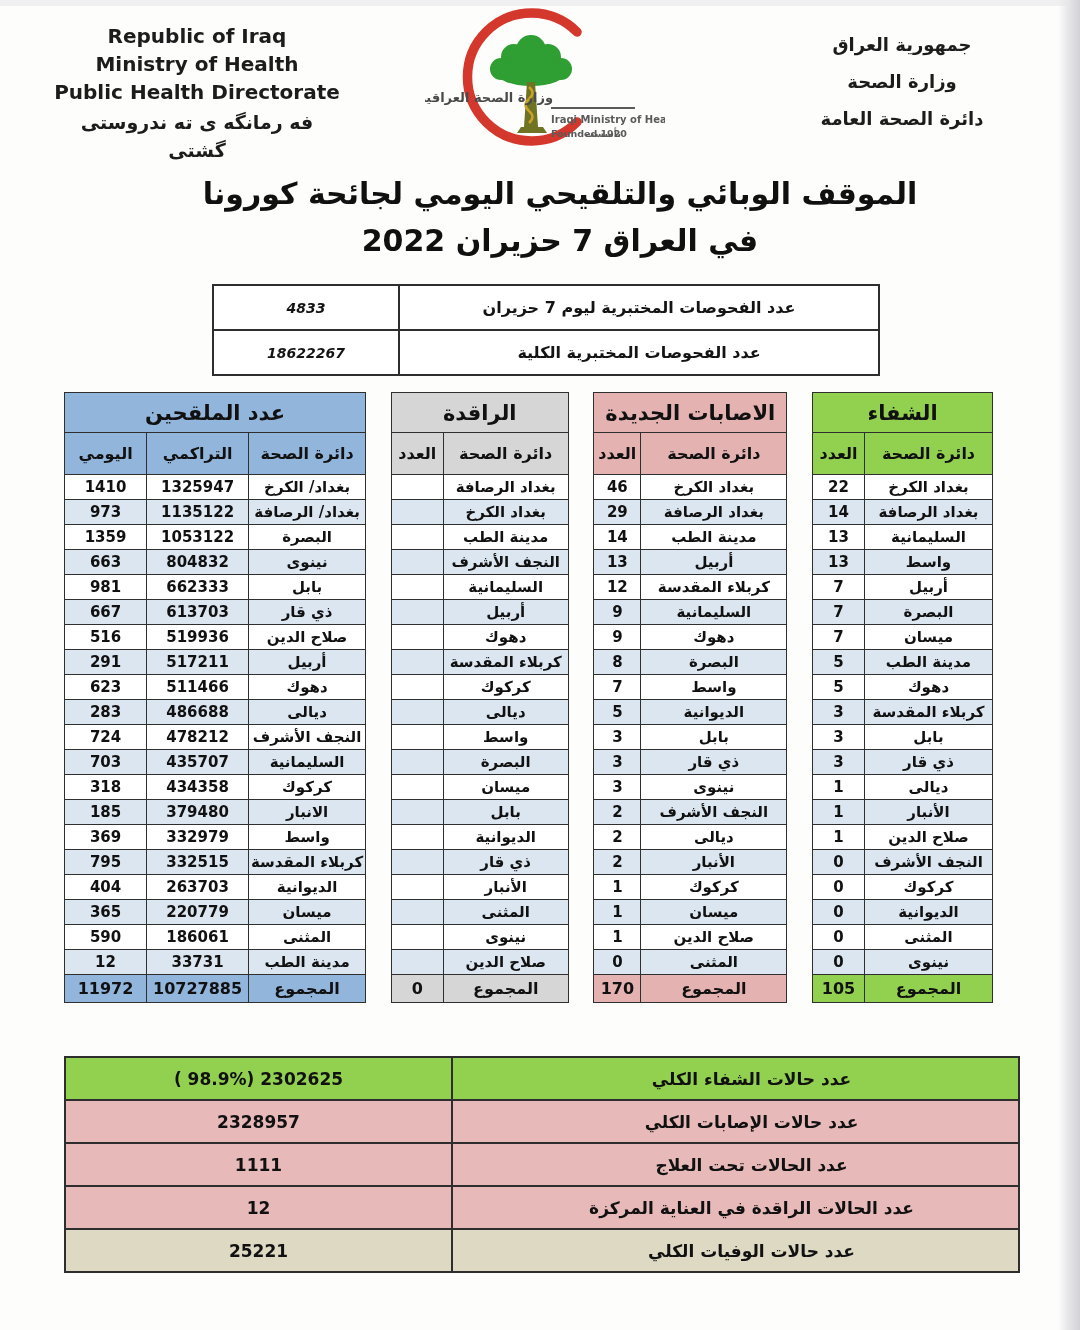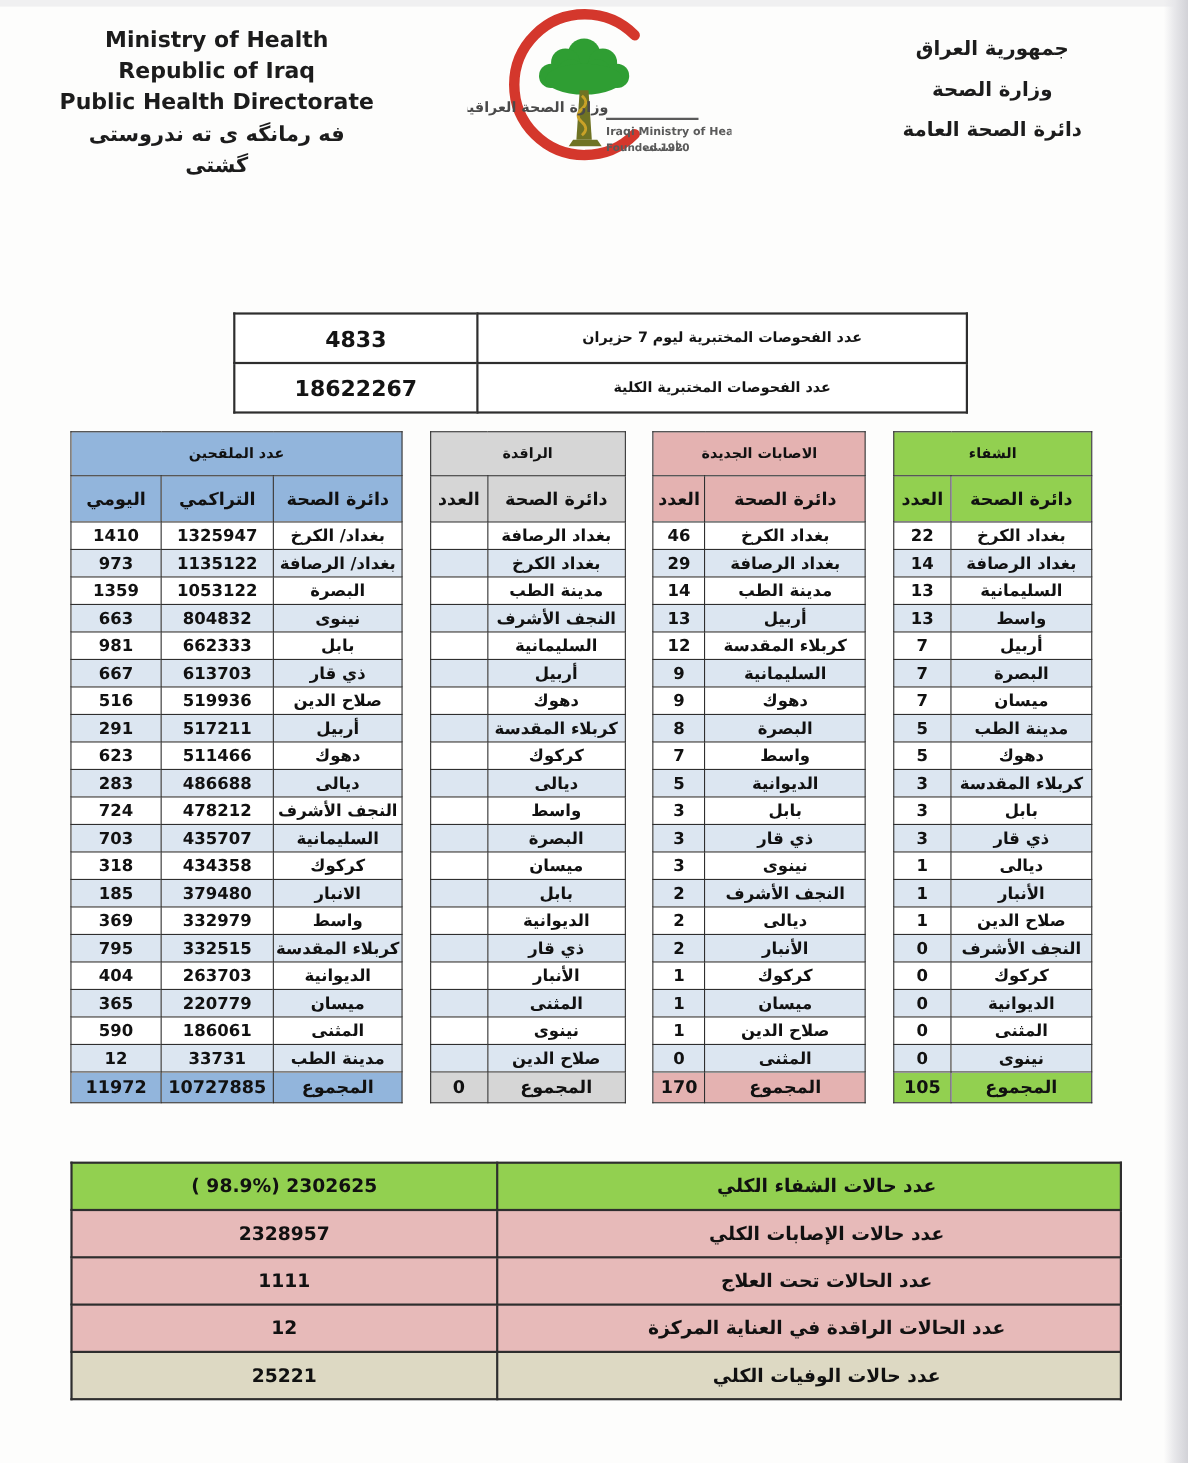--- a/index.html
+++ b/index.html
@@ -20,30 +20,30 @@
   .logo-box { position:absolute; left:425px; top:4px; width:240px; height:158px; }
 
   
   .title { position:absolute; top:170px; left:120px; width:880px; text-align:center;
     direction:rtl; font-weight:bold; font-size:30px; line-height:47px; color:#101010; }
 
   
   .tests { position:absolute; top:284px; left:212px; width:668px;
     border-collapse:collapse; direction:rtl; table-layout:fixed; }
   .tests td { border:2.2px solid #2e2e2e; font-weight:bold; text-align:center; height:45px; background:#fff; }
-  .tests .t-label { width:445px; font-size:13px; }
-  .tests .t-value { font-size:20px; direction:ltr; }
+  .tests .t-label { width:480px; font-size:16px; }
+  .tests .t-value { font-size:14px; direction:ltr;font-style:italic; }
 
   
   .tables-row { position:absolute; top:392px; left:64px; width:929px;
     direction:rtl; display:flex; justify-content:space-between; align-items:flex-start; }
   table.regional { border-collapse:collapse; table-layout:fixed; direction:rtl; background:#fff; }
   .regional th, .regional td { border:1.6px solid #2f2f2f; font-weight:bold; color:#111;
     text-align:center; padding:0; overflow:hidden; white-space:nowrap; }
-  .regional thead th.group { height:40px; font-size:13px; }
+  .regional thead th.group { height:40px; font-size:21px; }
   .regional thead tr.cols th { height:42px; font-size:16px; }
   .regional tbody td { height:25px; font-size:15px; }
   .regional tbody tr:nth-child(even) td { background:#dce6f1; }
   .regional tfoot td { height:28px; font-size:16px; }
   .num-cell, .cum-cell, .daily-cell { direction:ltr; }
 
   .t-green { width:180px; }
   .t-green thead th, .t-green tfoot td { background:#92d050; }
   .t-pink { width:193px; }
   .t-pink thead th, .t-pink tfoot td { background:#e4b2b1; }
@@ -61,22 +61,22 @@
   .s-green td { background:#92d050; }
   .s-pink td  { background:#e7bab9; }
   .s-beige td { background:#ddd9c3; }
 </style>
 </head>
 <body>
 
 <div class="page">
 
   <div class="hdr-left">
+    <div>Republic of Iraq</div>
     <div>Ministry of Health</div>
-    <div>Republic of Iraq</div>
     <div>Public Health Directorate</div>
     <div class="kurdish">فه رمانگه ی ته ندروستی گشتی</div>
   </div>
 
   <div class="logo-box">
     <svg width="240" height="158" viewBox="0 0 240 158">
       <path d="M 152 28 A 64 64 0 1 0 152 118" fill="none" stroke="#d4372c" stroke-width="9.5" stroke-linecap="round"></path>
       <g fill="#2f9e33">
         <circle cx="106" cy="46" r="15"></circle>
         <circle cx="89" cy="53" r="13"></circle>
@@ -97,20 +97,24 @@
       <text x="196" y="133" font-size="9.5" font-weight="bold" fill="#5a5a5a" direction="rtl">تأسست</text>
     </svg>
   </div>
 
   <div class="hdr-right">
     <div>جمهورية العراق</div>
     <div>وزارة الصحة</div>
     <div>دائرة الصحة العامة</div>
   </div>
 
+  <div class="title">
+    <div>الموقف الوبائي والتلقيحي اليومي لجائحة كورونا</div>
+    <div>في العراق  7 حزيران 2022</div>
+  </div>
 
   <table class="tests">
     <tbody>
         <tr>
       <td class="t-label">عدد الفحوصات المختبرية  ليوم 7  حزيران</td>
       <td class="t-value">4833</td>
     </tr>
     <tr>
       <td class="t-label">عدد الفحوصات المختبرية الكلية</td>
       <td class="t-value">18622267</td>

